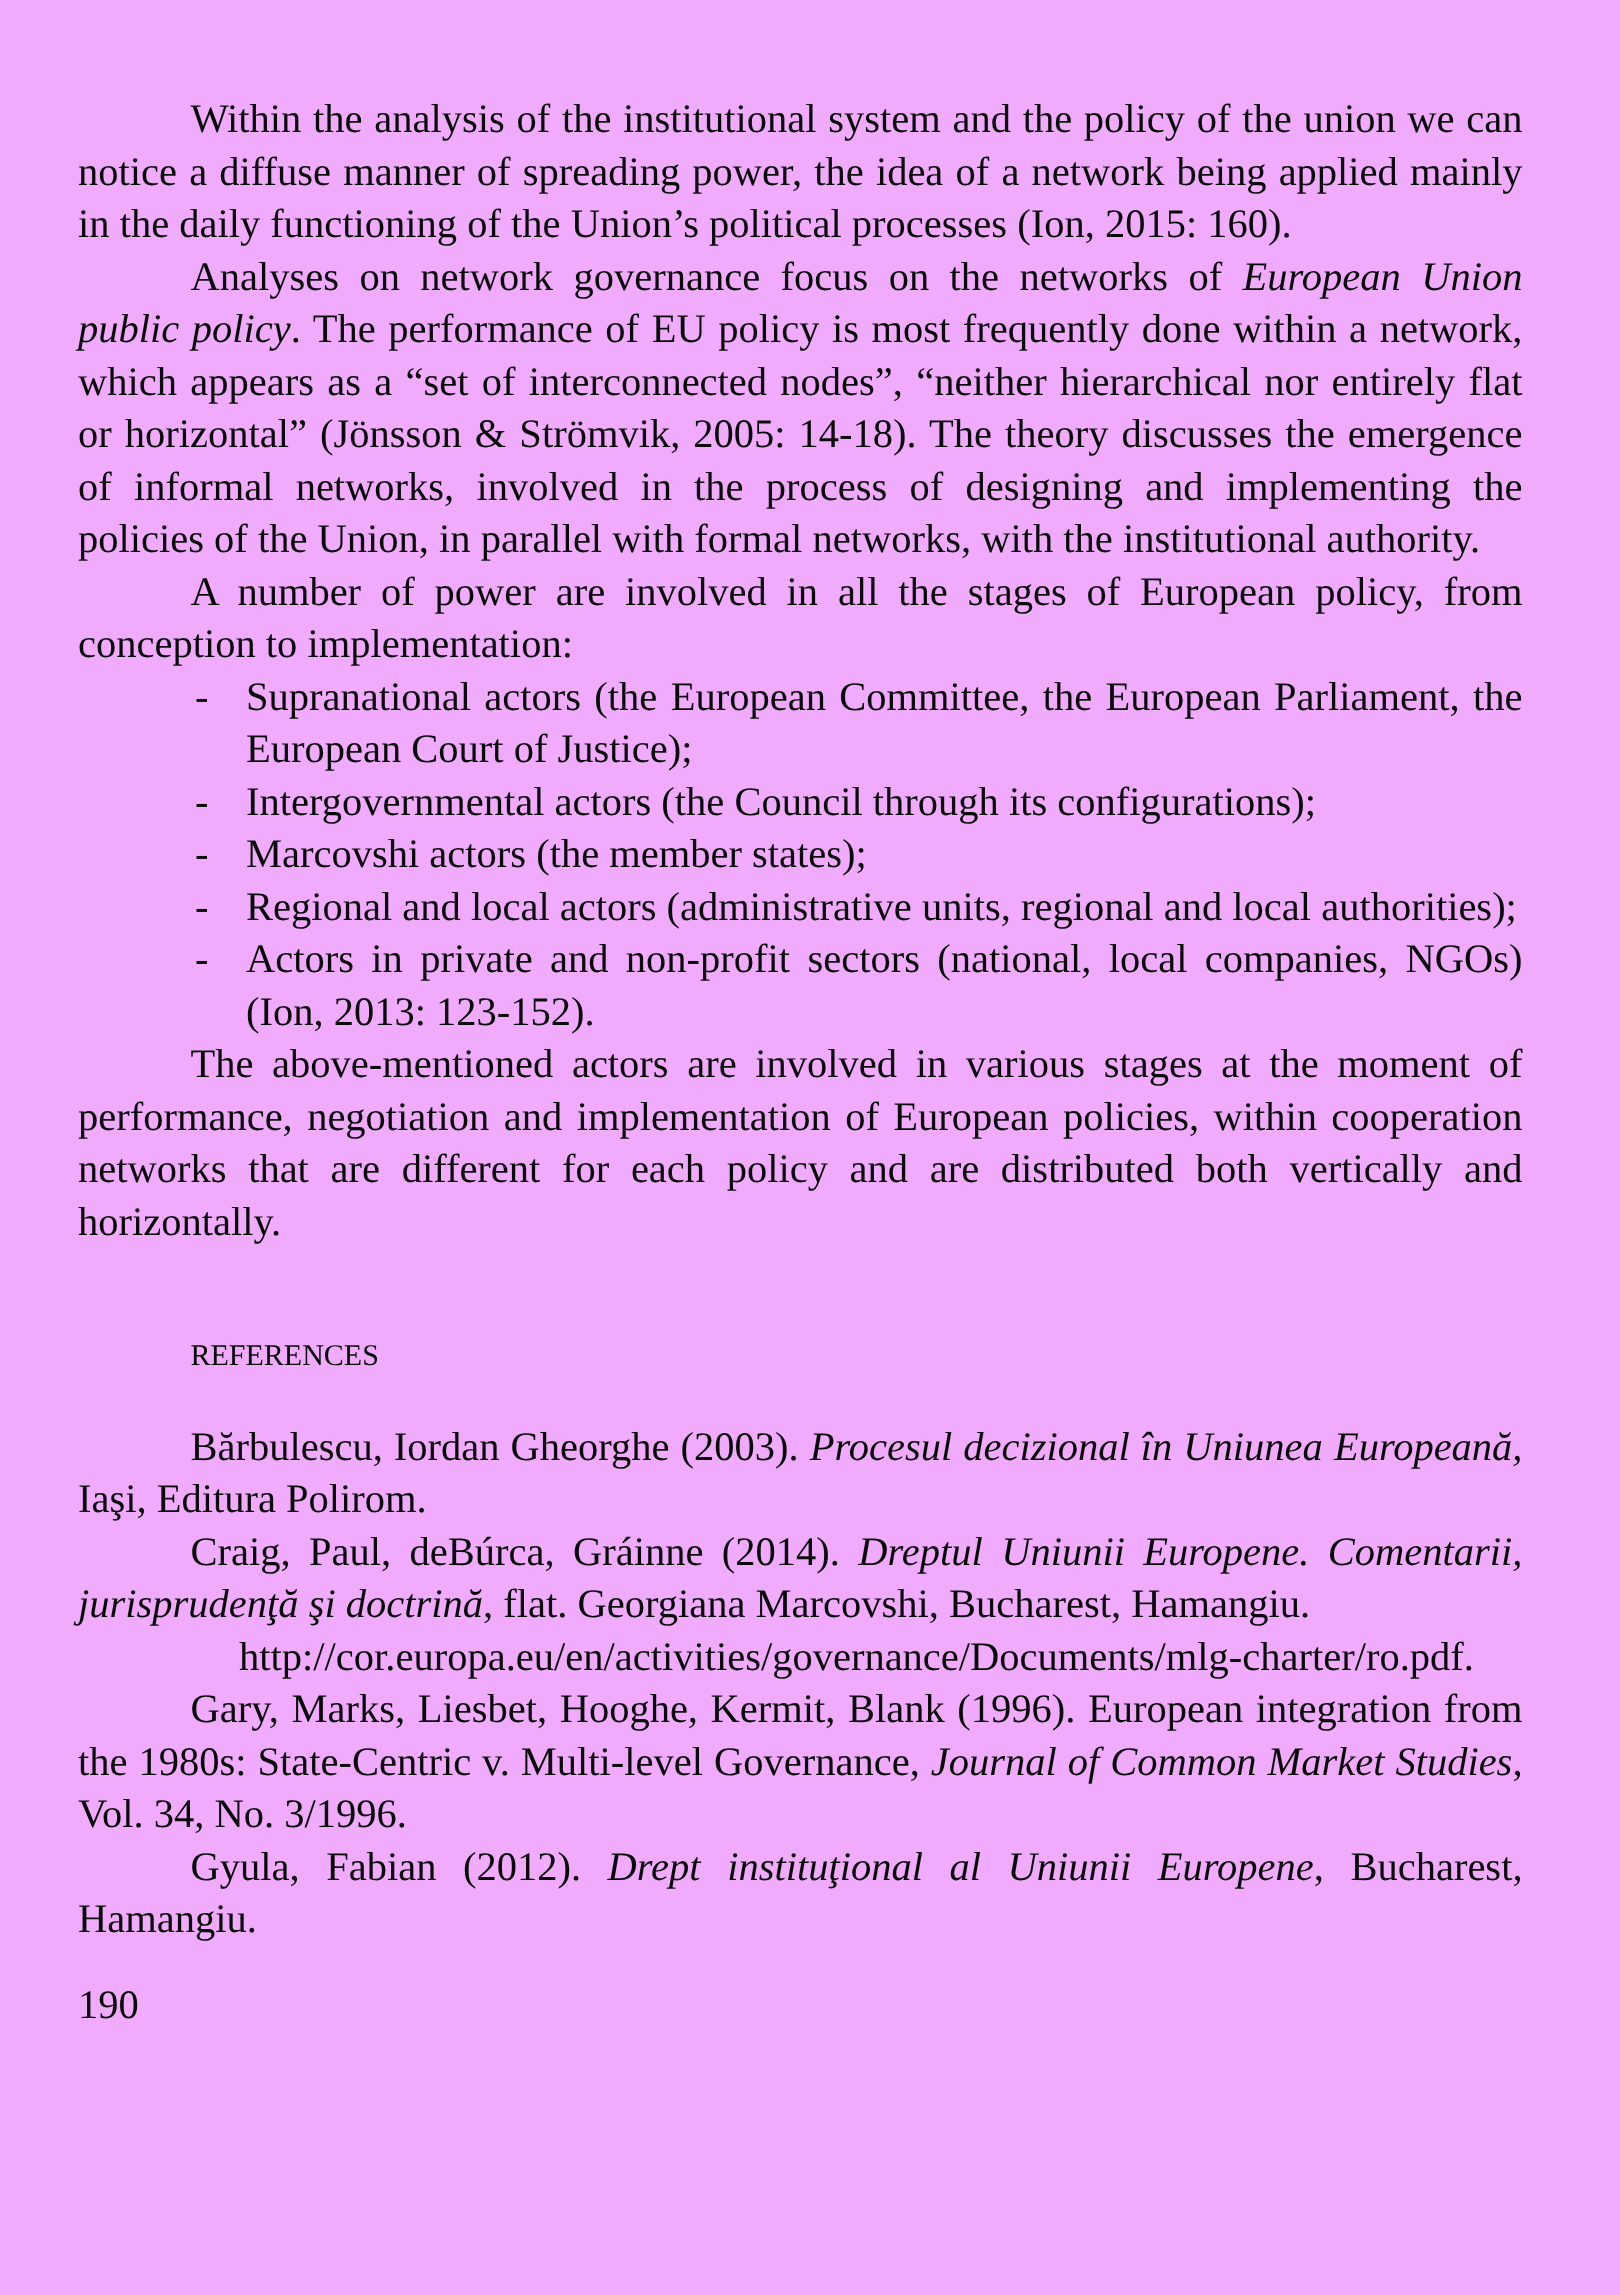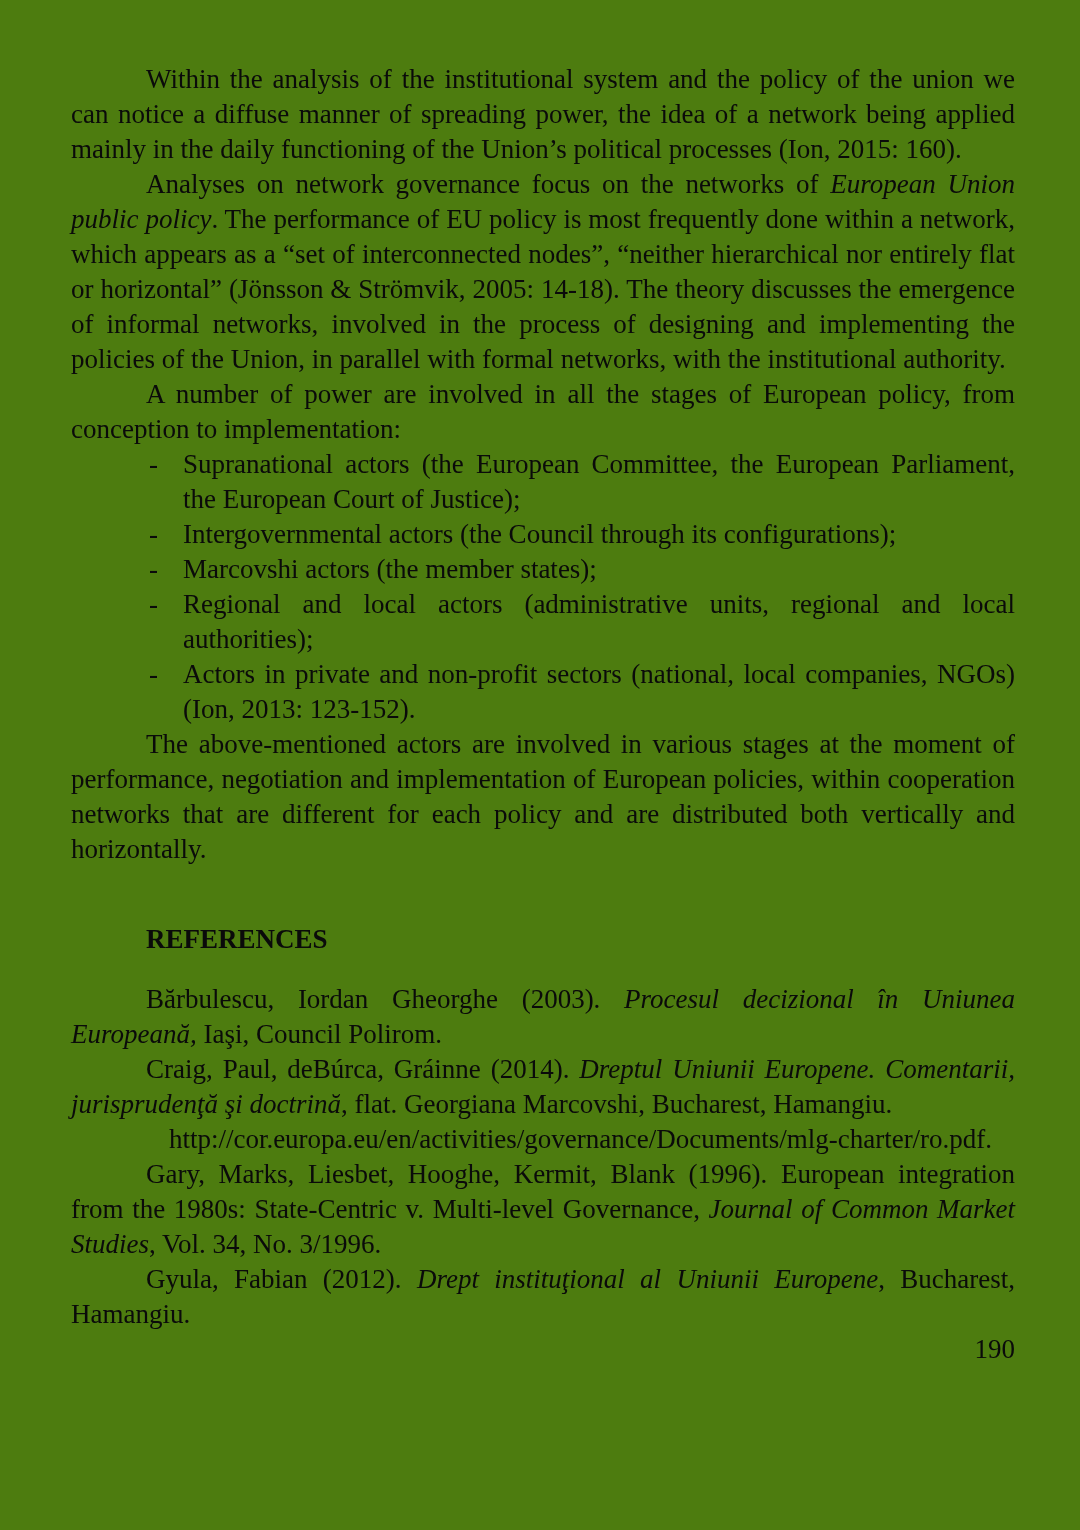--- a/index.html
+++ b/index.html
@@ -4,27 +4,27 @@
 <style>
   html, body {
     margin: 0;
     padding: 0;
     background: #ffffff;
   }
   .page {
     position: relative;
     width: 1080px;
     height: 1530px;
-    background: #4d7c0f;
+    background: #f0abfc;
     color: #0a0a0a;
     font-family: "Liberation Serif", "DejaVu Serif", serif;
     font-size: 27px;
     line-height: 35px;
     box-sizing: border-box;
-    padding: 62px 65px 0 71px;
+    padding: 62px 65px 0 52px;
     overflow: hidden;
   }
   .para {
     margin: 0;
     text-align: justify;
     text-indent: 75px;
   }
   .it { font-style: italic; }
   .actor-list { margin: 0; }
   .li {
@@ -32,35 +32,36 @@
     padding-left: 112px;
     text-align: justify;
   }
   .li .marker {
     position: absolute;
     left: 78px;
     top: 0;
   }
   .refs-heading {
     margin: 55px 0 25px 0;
-    font-size: 27px;
+    font-size: 20px;
     line-height: 35px;
-    font-weight: bold;
+    font-weight: normal;
     text-indent: 75px;
   }
   .ref {
     margin: 0;
     text-align: justify;
     text-indent: 75px;
   }
   .ref.url-line {
     text-align: center;
   }
   .page-number {
-    text-align: right;
+    margin-top: 22px;
+    text-align: left;
   }
 </style>
 </head>
 <body>
 
 <div class="page">
 
   <p class="para">
     <span>Within the analysis of the institutional system and the policy of the union we can notice a diffuse manner of spreading power, the idea of a network being applied mainly in the daily functioning of the Union’s political processes (Ion, 2015: 160).</span>
   </p>
@@ -98,21 +99,21 @@
 
   <p class="para">
     <span>The above-mentioned actors are involved in various stages at the moment of performance, negotiation and implementation of European policies, within cooperation networks that are different for each policy and are distributed both vertically and horizontally.</span>
   </p>
 
   <h2 class="refs-heading">REFERENCES</h2>
 
   <div>
 
     <p class="ref">
-      <span>Bărbulescu, Iordan Gheorghe (2003). </span><span class="it">Procesul decizional în Uniunea Europeană,</span><span> Iaşi, Council Polirom.</span>
+      <span>Bărbulescu, Iordan Gheorghe (2003). </span><span class="it">Procesul decizional în Uniunea Europeană,</span><span> Iaşi, Editura Polirom.</span>
     </p>
 
     <p class="ref">
       <span>Craig, Paul, deBúrca, Gráinne (2014). </span><span class="it">Dreptul Uniunii Europene. Comentarii, jurisprudenţă şi doctrină</span><span>, flat. Georgiana Marcovshi, Bucharest, Hamangiu.</span>
     </p>
 
 
     <p class="ref url-line">
       <span>http://cor.europa.eu/en/activities/governance/Documents/mlg-charter/ro.pdf.</span>
     </p>

